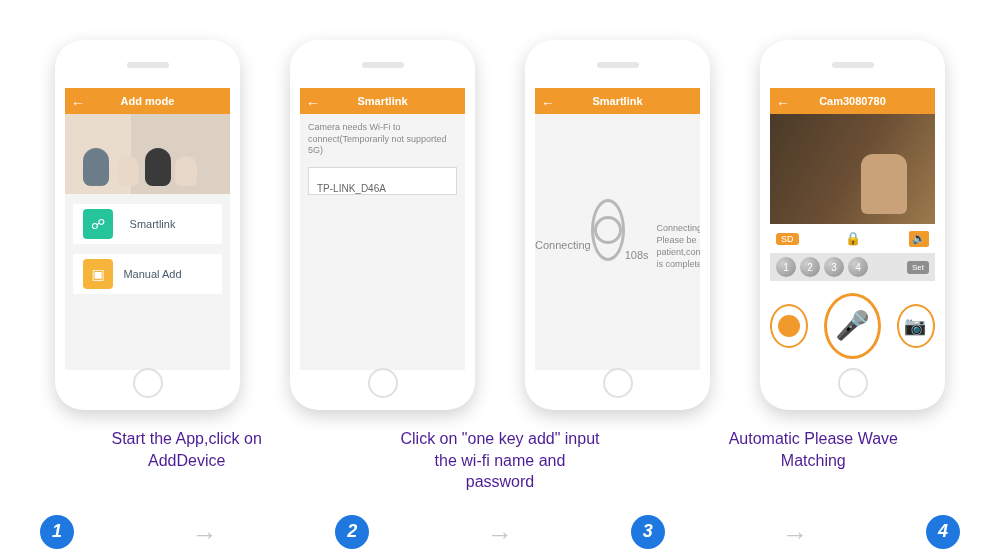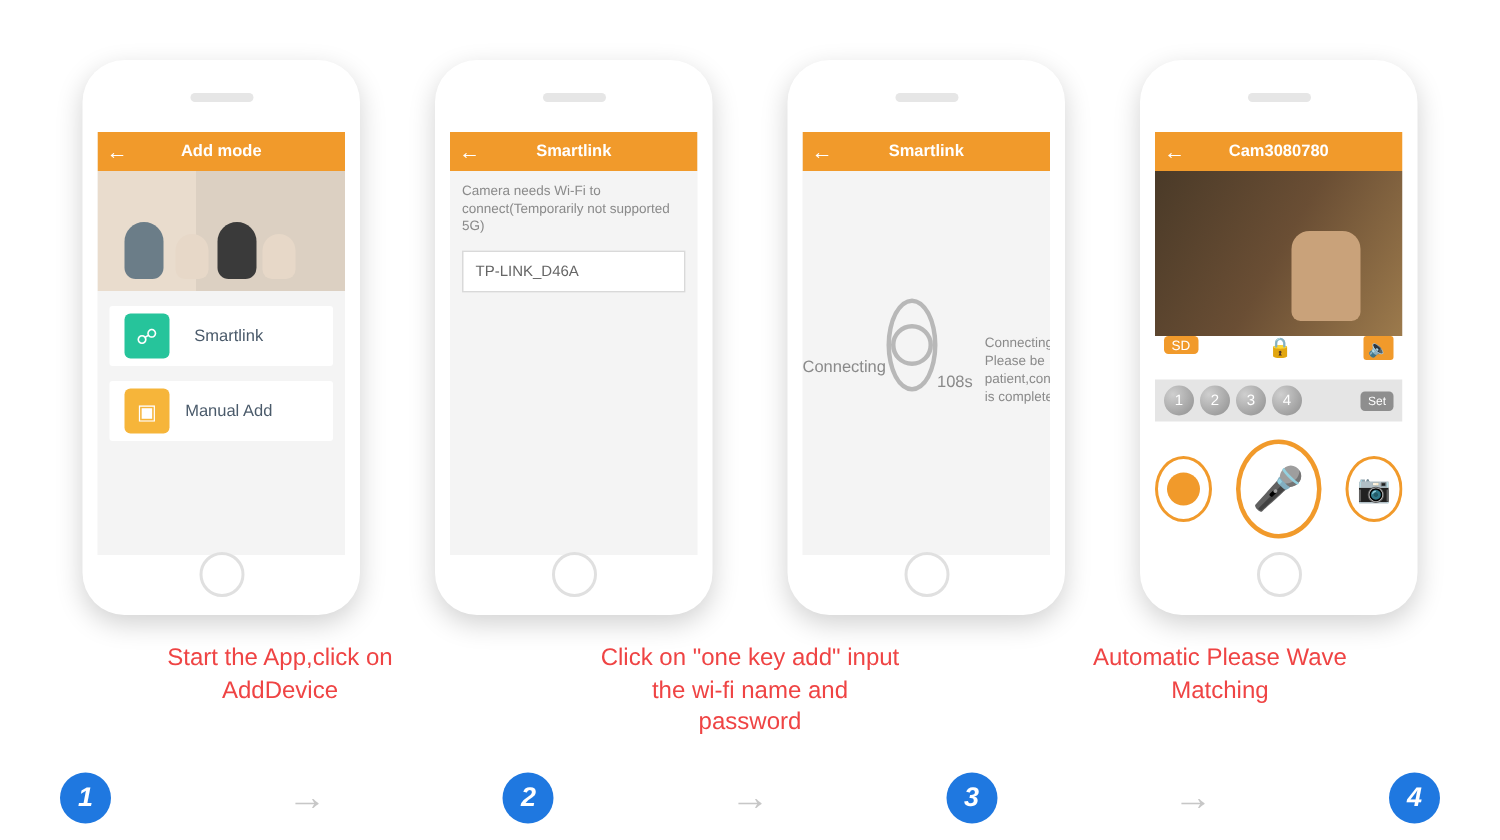--- a/index.html
+++ b/index.html
@@ -15,48 +15,48 @@
   .photo .p{position:absolute;bottom:8px;width:26px;height:38px;border-radius:14px 14px 8px 8px;background:#3a3a3a}
   .photo .p1{left:18px;background:#6b7d88}
   .photo .p2{left:52px;background:#e7d8c8;width:22px;height:30px}
   .photo .p3{left:80px;background:#3a3a3a}
   .photo .p4{left:110px;background:#e7d8c8;width:22px;height:30px}
   .optbtn{height:40px;background:#fff;margin:10px 8px 0;display:flex;align-items:center;border-radius:2px}
   .optbtn .ico{width:30px;height:30px;margin:0 10px;border-radius:4px;display:flex;align-items:center;justify-content:center;color:#fff;font-size:14px}
   .optbtn .lbl{flex:1;text-align:center;font-size:11px;padding-right:40px}
   
   .note{color:#8a8a8a;font-size:9px;padding:8px 8px 4px;line-height:1.3}
-  .field{background:#fff;border:1px solid #d9d9d9;margin:6px 8px;height:26px;display:flex;align-items:center;padding:0 8px;font-size:10px;color:#666}
+  .field{background:#fff;border:1px solid #d9d9d9;margin:6px 8px;height:26px;display:flex;align-items:flex-end;padding:0 8px;font-size:10px;color:#666}
   .sp{flex:1}
   .nextbtn{background:#2f8df6;color:#fff;height:28px;border-radius:14px;margin:0 20px 10px;display:flex;align-items:center;justify-content:center;font-size:11px}
   
   .s3body{flex:1;display:flex;align-items:center;padding-top:8px;color:#8a8a8a}
   .wave{height:46px;width:100%;background:repeating-linear-gradient(90deg,rgba(90,170,225,.35) 0 1px,transparent 1px 3px);mask:radial-gradient(closest-side,#000 60%,transparent);-webkit-mask:linear-gradient(90deg,transparent,#000 20%,#000 80%,transparent)}
   .cam{width:56px;height:56px;border:3px solid #b8b8b8;border-radius:50%;margin-top:-32px;background:#f4f4f4;display:flex;align-items:center;justify-content:center}
   .cam:before{content:"";width:22px;height:22px;border:3px solid #b8b8b8;border-radius:50%}
   .s3txt{font-size:9px;padding:6px 8px;line-height:1.35;width:100%;box-sizing:border-box}
   
   .live{height:110px;background:linear-gradient(120deg,#4a3a28,#6a4e34 50%,#9c7a4c);position:relative}
   .live .kid{position:absolute;right:28px;bottom:10px;width:46px;height:60px;border-radius:12px 12px 6px 6px;background:#c9a27a}
-  .bar2{height:29px;background:#fff;display:flex;align-items:flex-start;padding:0 6px;gap:6px}
+  .bar2{height:29px;background:#fff;display:flex;align-items:center;padding:0 6px;gap:6px}
   .sd{background:#f19a2b;color:#fff;border-radius:3px;padding:1px 5px;font-size:9px}
   .lockrow{flex:1;text-align:center;color:#f19a2b;font-size:13px}
   .mutebox{width:20px;height:16px;background:#f19a2b;color:#fff;display:flex;align-items:center;justify-content:center;font-size:11px;border-radius:2px}
   .presets{background:#e5e5e5;height:28px;display:flex;align-items:center;gap:4px;padding:0 6px}
   .pre{width:20px;height:20px;border-radius:50%;background:radial-gradient(circle at 30% 30%,#cfcfcf,#8e8e8e);color:#fff;font-size:10px;display:flex;align-items:center;justify-content:center}
   .setbtn{background:#8e8e8e;color:#fff;font-size:8px;padding:2px 5px;border-radius:3px;margin-left:auto}
   .ctrlrow{flex:1;display:flex;align-items:center;justify-content:center;gap:16px}
   .circ{border-radius:50%;display:flex;align-items:center;justify-content:center}
   .rec{width:40px;height:40px;border:2px solid #f19a2b}
   .rec:before{content:"";width:22px;height:22px;background:#f19a2b;border-radius:50%}
   .mic{width:60px;height:60px;border:3px solid #f19a2b;color:#f19a2b;font-size:28px}
   .snap{width:40px;height:40px;border:2px solid #f19a2b;color:#f19a2b;font-size:18px}
   
   .caps{display:flex;justify-content:space-around;padding:0 30px;margin-top:8px}
-  .cap{width:200px;text-align:center;font-size:16px;color:#ef4444;line-height:1.35}
+  .cap{width:200px;text-align:center;font-size:16px;color:#4c1d95;line-height:1.35}
   
   .nums{display:flex;align-items:center;justify-content:center;gap:0;margin-top:22px;padding:0 40px}
   .num{width:34px;height:34px;border-radius:50%;background:#1f78e0;color:#fff;font-weight:bold;font-size:18px;display:flex;align-items:center;justify-content:center;font-style:italic}
   .arrow{flex:1;text-align:center;color:#c7c7c7;font-size:26px}
 </style>
 </head>
 <body>
 
 <div class="stage">
 

